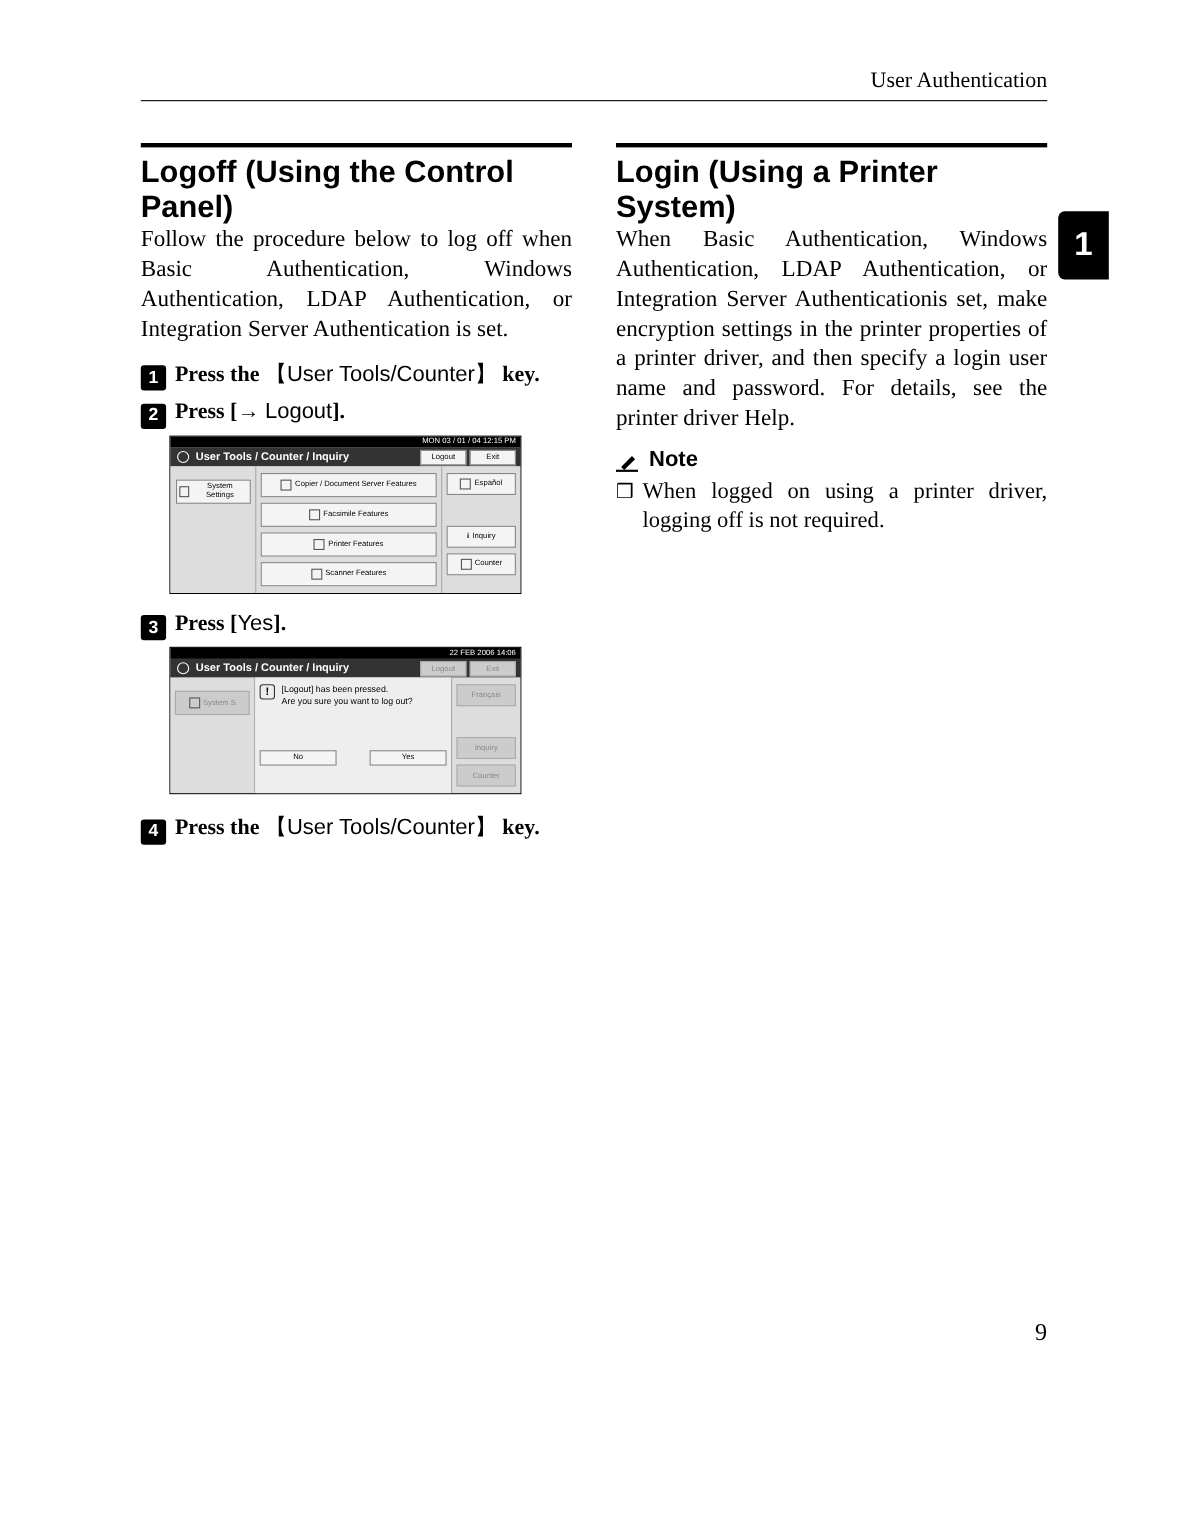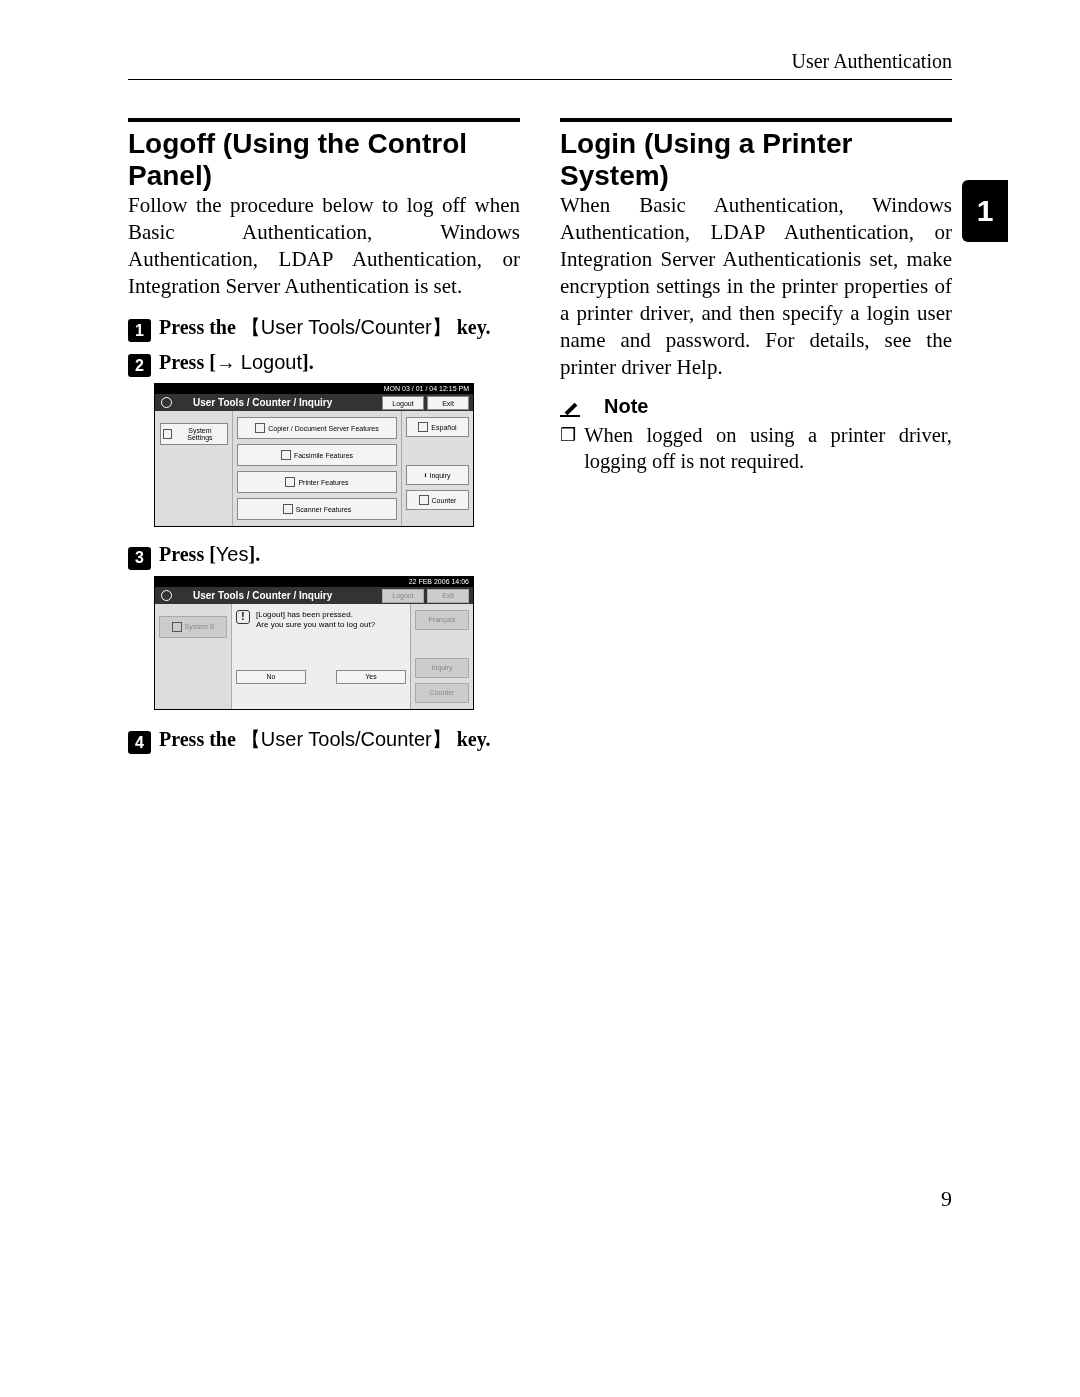--- a/index.html
+++ b/index.html
@@ -7,21 +7,21 @@
     width: 1080px;
     height: 1397px;
     background: #fff;
     font-family: "Times New Roman", Times, serif;
     color: #000;
     position: relative;
   }
   .page {
     position: absolute;
     left: 128px;
-    top: 50px;
+    top: 62px;
     width: 824px;
   }
   .header {
     border-bottom: 1px solid #000;
     padding-bottom: 6px;
     margin-bottom: 38px;
   }
   .header-text {
     text-align: right;
     font-size: 20px;
@@ -118,21 +118,21 @@
     height: 10px;
   }
   .shot-title {
     background: #333;
     color: #fff;
     font-size: 10px;
     font-weight: bold;
     padding: 3px 6px;
     display: flex;
     align-items: flex-end;
-    gap: 21px;
+    gap: 6px;
   }
   .shot-title .gear {
     width: 11px; height: 11px; border: 1px solid #fff; border-radius: 50%;
     display:inline-block;
   }
   .shot-body {
     display: flex;
     background: #ddd;
   }
   .shot-left {
@@ -186,21 +186,21 @@
     flex-shrink:0;
   }
   .yn-row {
     display:flex; gap:30px; margin-top: 34px; justify-content:center;
   }
   .yn-row .ss-btn { width:70px; height:14px; }
   .dim .ss-btn, .ss-btn.dim { background:#ccc; color:#888; border-color:#aaa; }
 
   
   .note-head {
-    display:flex; align-items:center; gap:22px;
+    display:flex; align-items:center; gap:8px;
     font-family: Arial, Helvetica, sans-serif;
     font-weight: bold;
     font-size: 20px;
     margin: 8px 0 4px 0;
   }
   .pencil-icon {
     width:22px; height:22px;
     display:inline-block;
     position:relative;
   }

